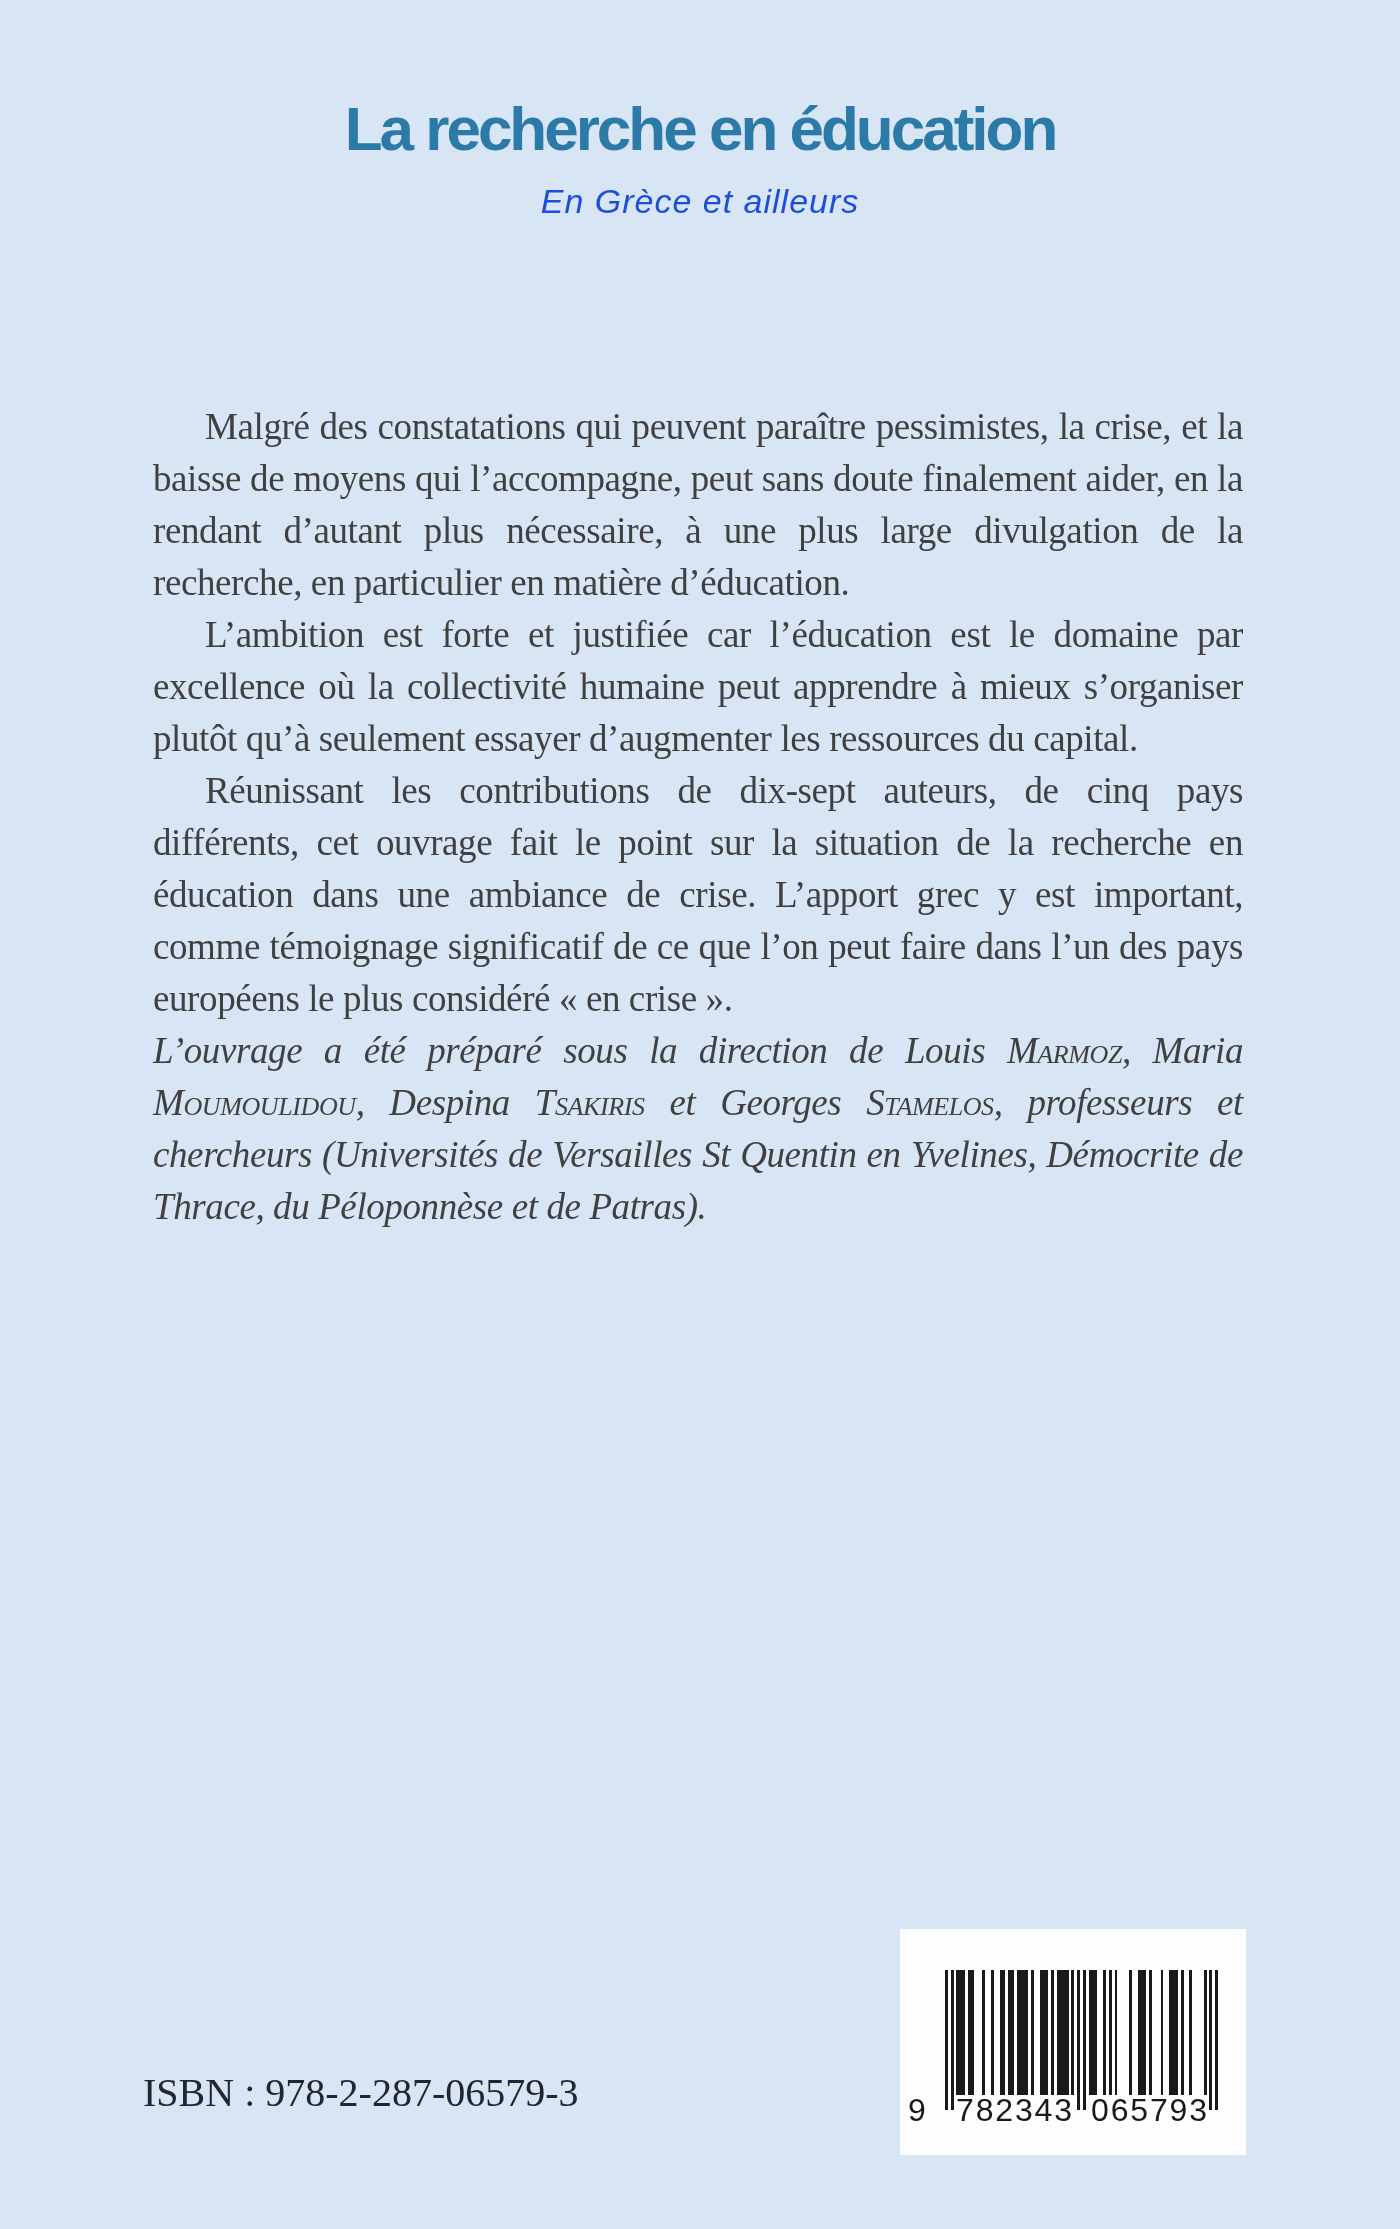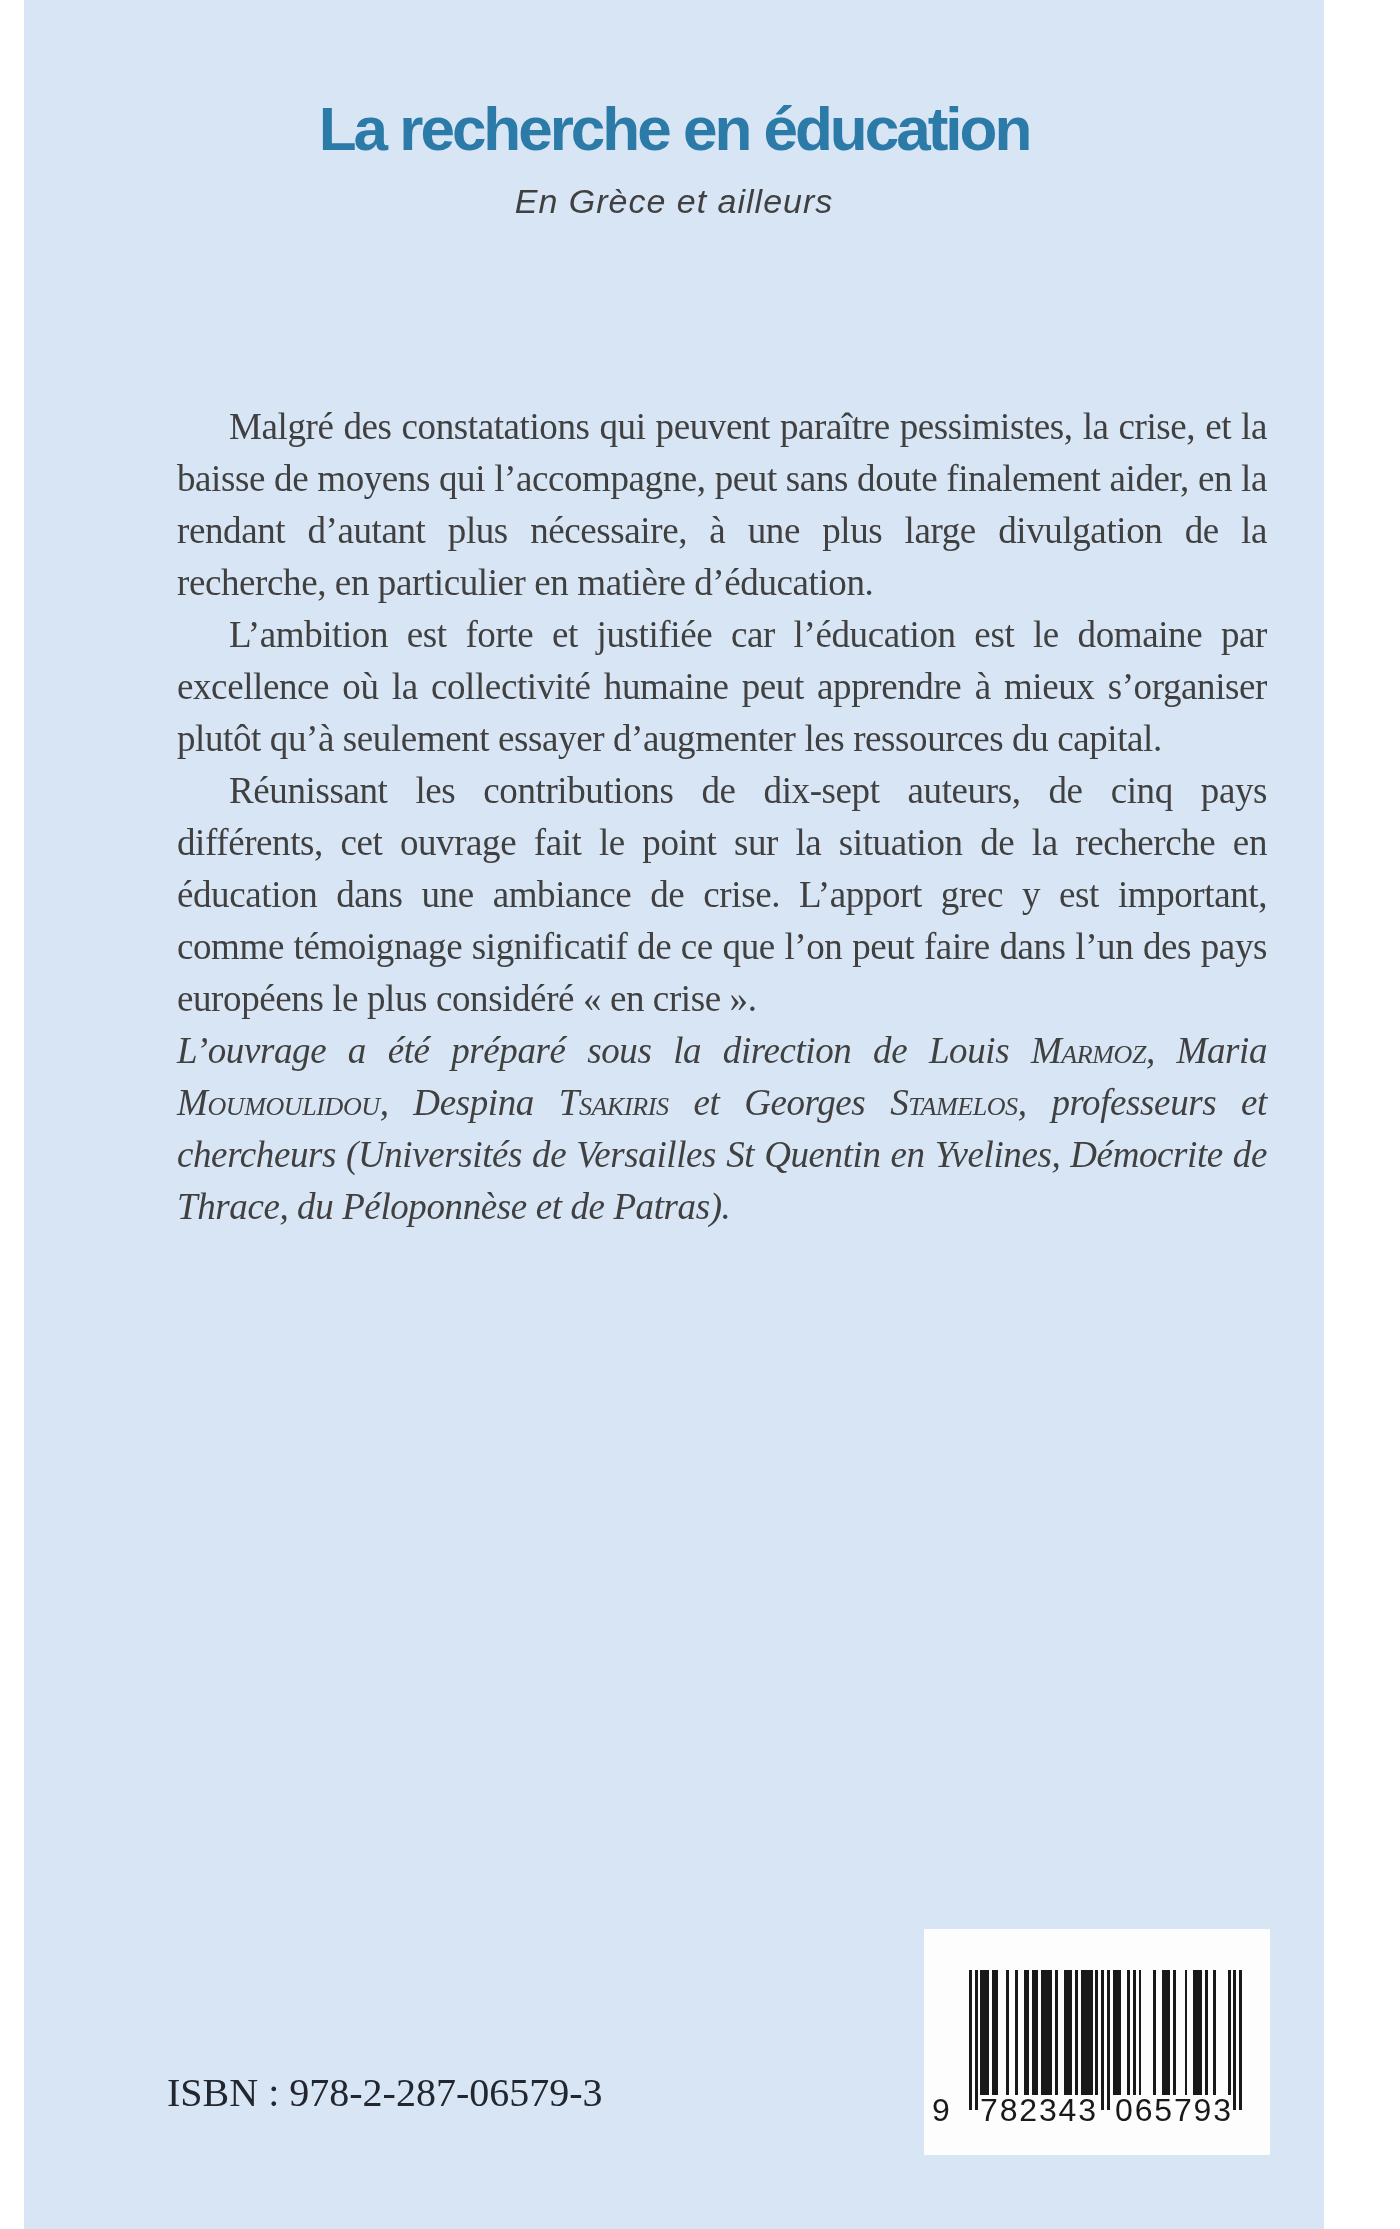--- a/index.html
+++ b/index.html
@@ -1,23 +1,22 @@
 <!DOCTYPE html>
 <html lang="fr"><head>
 <meta charset="utf-8">
 <style>
   html, body { margin: 0; padding: 0; }
   .cover {
     position: relative;
-    width: 1300px;
+    width: 1400px;
     height: 2229px;
     background: #d7e5f4;
     overflow: hidden;
     font-family: "Liberation Serif", serif;
-    margin-left: 24px;
   }
 
   
   .title-block {
     position: absolute;
     top: 89px;
     left: 0;
     width: 100%;
     text-align: center;
   }
@@ -32,21 +31,21 @@
   }
   .subtitle {
     display: block;
     margin-top: 12px;
     font-family: "Liberation Sans", sans-serif;
     font-style: italic;
     font-weight: 300;
     font-size: 34px;
     line-height: 40px;
     letter-spacing: 1px;
-    color: #404040;
+    color: #1d4ed8;
   }
 
   
   .synopsis {
     position: absolute;
     left: 153px;
     top: 401px;
     width: 1090px;
     font-size: 37px;
     line-height: 52px;

